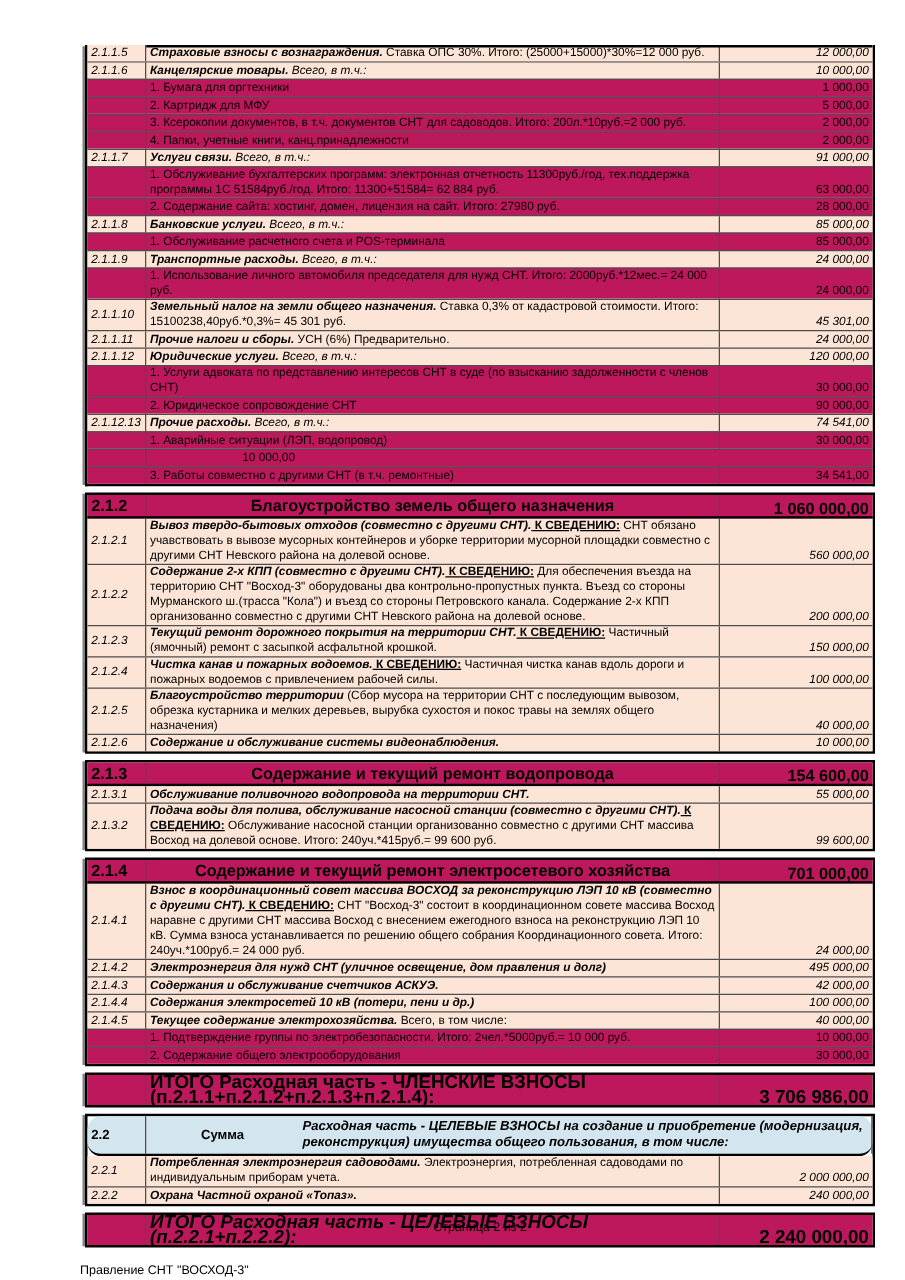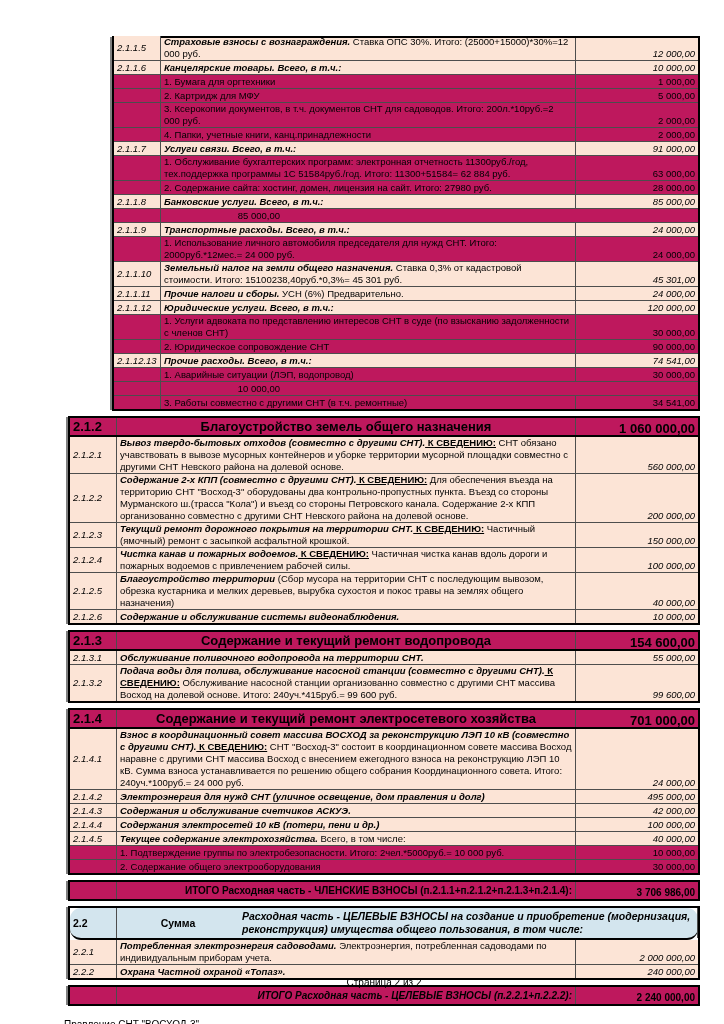--- a/index.html
+++ b/index.html
@@ -11,21 +11,21 @@
     font-size:9.5px;line-height:12px;color:#000;
     overflow:hidden;
   }
   .content{padding:36px 24px 0 68px;}
   
   .block{
     border:2px solid #000;
     margin-bottom:5px;
     box-shadow:-3px 0 0 -1px #808080; 
   }
-  .block.open-top{border-top:none;margin-left:44px;}
+  .block.open-top{border-top:none;}
   .block.open-top .row:first-child{position:relative;}
   .block.open-top .row:first-child::after{
     content:'';position:absolute;left:47px;right:0;top:0;height:2px;background:#000;
   }
   .row{display:flex;align-items:stretch;min-height:13px;}
   .row + .row{border-top:1px solid #4d4d4d;}
   .row.kind-section + .row, .row.kind-blueheader + .row{border-top:none;}
   .cell{padding:0 3px;box-sizing:border-box;}
   .cell-num{
     flex:0 0 47px;border-right:1px solid #4d4d4d;
@@ -45,32 +45,32 @@
   .bg-peach{background:var(--peach,#fce4d6);}
   .bg-white{background:#be185d;}
   .bg-blue{background:var(--blue,#d3e5ee);}
   
   .s-i{font-style:italic;}
   .s-b{font-weight:bold;}
   
   .seg-bi{font-weight:bold;font-style:italic;}
   .seg-bu{font-weight:bold;text-decoration:underline;}
   .seg-b{font-weight:bold;}
-  .seg-i{font-style:italic;font-weight:bold;}
+  .seg-i{font-style:italic;}
   
   .a-i{font-style:italic;}
   .a-b{font-weight:bold;}
   .a-sum{font-weight:bold;justify-content:center;align-items:center;}
   
   .kind-section{font-size:13px;min-height:17px;border-bottom:2px solid #000;}
   .kind-section .cell-desc{align-items:center;text-align:center;}
   .kind-section .cell-num{font-weight:bold;}
   .kind-blueheader{font-size:10.5px;min-height:30px;border-bottom:2px solid #000;border-radius:11px;}
   .kind-blueheader .cell-desc{align-items:center;line-height:13px;}
-  .kind-total{font-size:10px;min-height:17px;font-weight:bold;text-align:right;}
+  .kind-total{font-size:15px;min-height:17px;font-weight:bold;}
   .kind-total .cell-desc{align-items:center;}
   .kind-total.it .cell-desc{font-style:italic;}
   
   .footer-left{margin:13px 0 0 -4px;font-size:10px;}
   .page-number{
     position:absolute;left:68px;width:632px;top:977px;
     text-align:center;font-size:10px;
   }
 </style>
 </head>
@@ -145,20 +145,23 @@
           </div>
           <div class="row bg-peach">
             <div class="cell cell-num s-i">2.1.1.8</div>
             <div class="cell cell-desc">
               <div class="desc-inner"><span class="seg-bi">Банковские услуги.</span><span class="seg-i"> Всего, в т.ч.:</span></div>
             </div>
             <div class="cell cell-amt a-i">85 000,00</div>
           </div>
           <div class="row bg-white">
             <div class="cell cell-num"></div>
+            <div class="cell cell-desc">
+              <div class="desc-inner"><span class="seg-r">1. Обслуживание расчетного счета и POS-терминала</span></div>
+            </div>
             <div class="cell cell-amt a-r">85 000,00</div>
           </div>
           <div class="row bg-peach">
             <div class="cell cell-num s-i">2.1.1.9</div>
             <div class="cell cell-desc">
               <div class="desc-inner"><span class="seg-bi">Транспортные расходы.</span><span class="seg-i"> Всего, в т.ч.:</span></div>
             </div>
             <div class="cell cell-amt a-i">24 000,00</div>
           </div>
           <div class="row bg-white">

